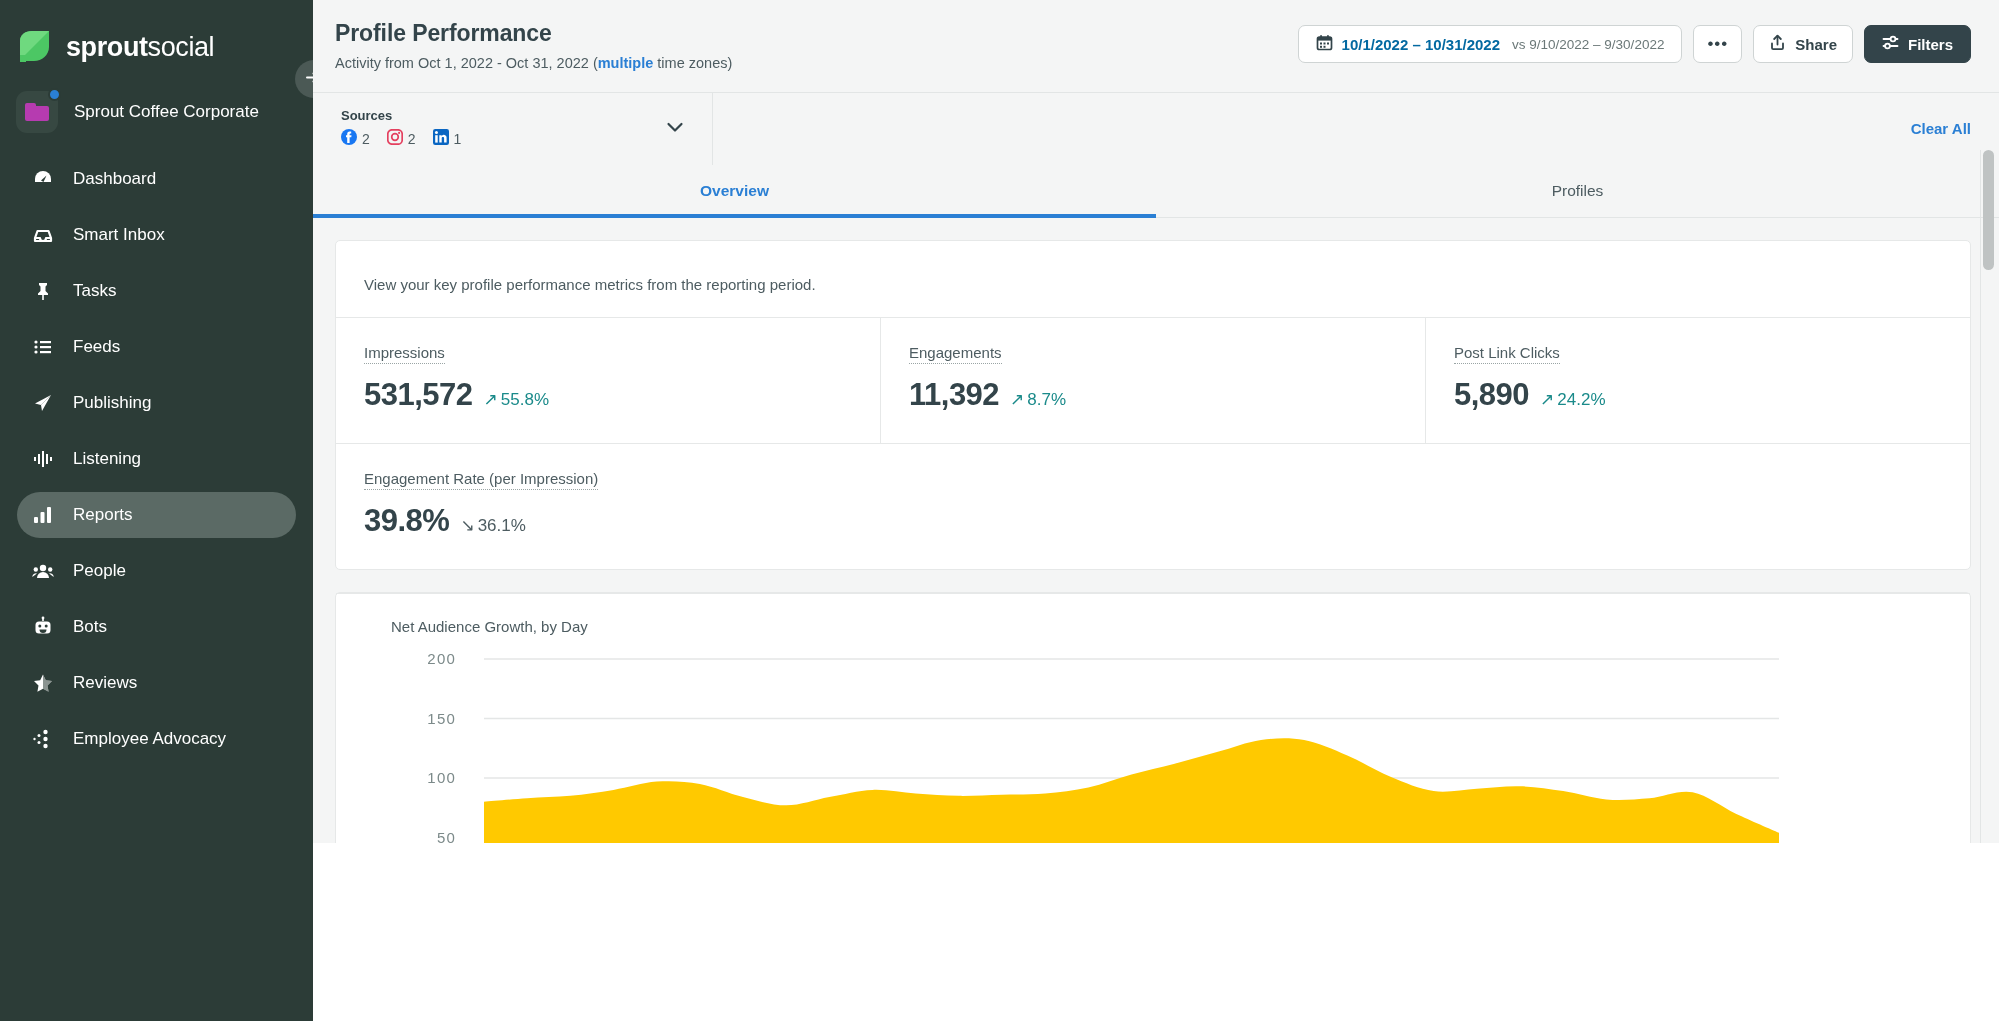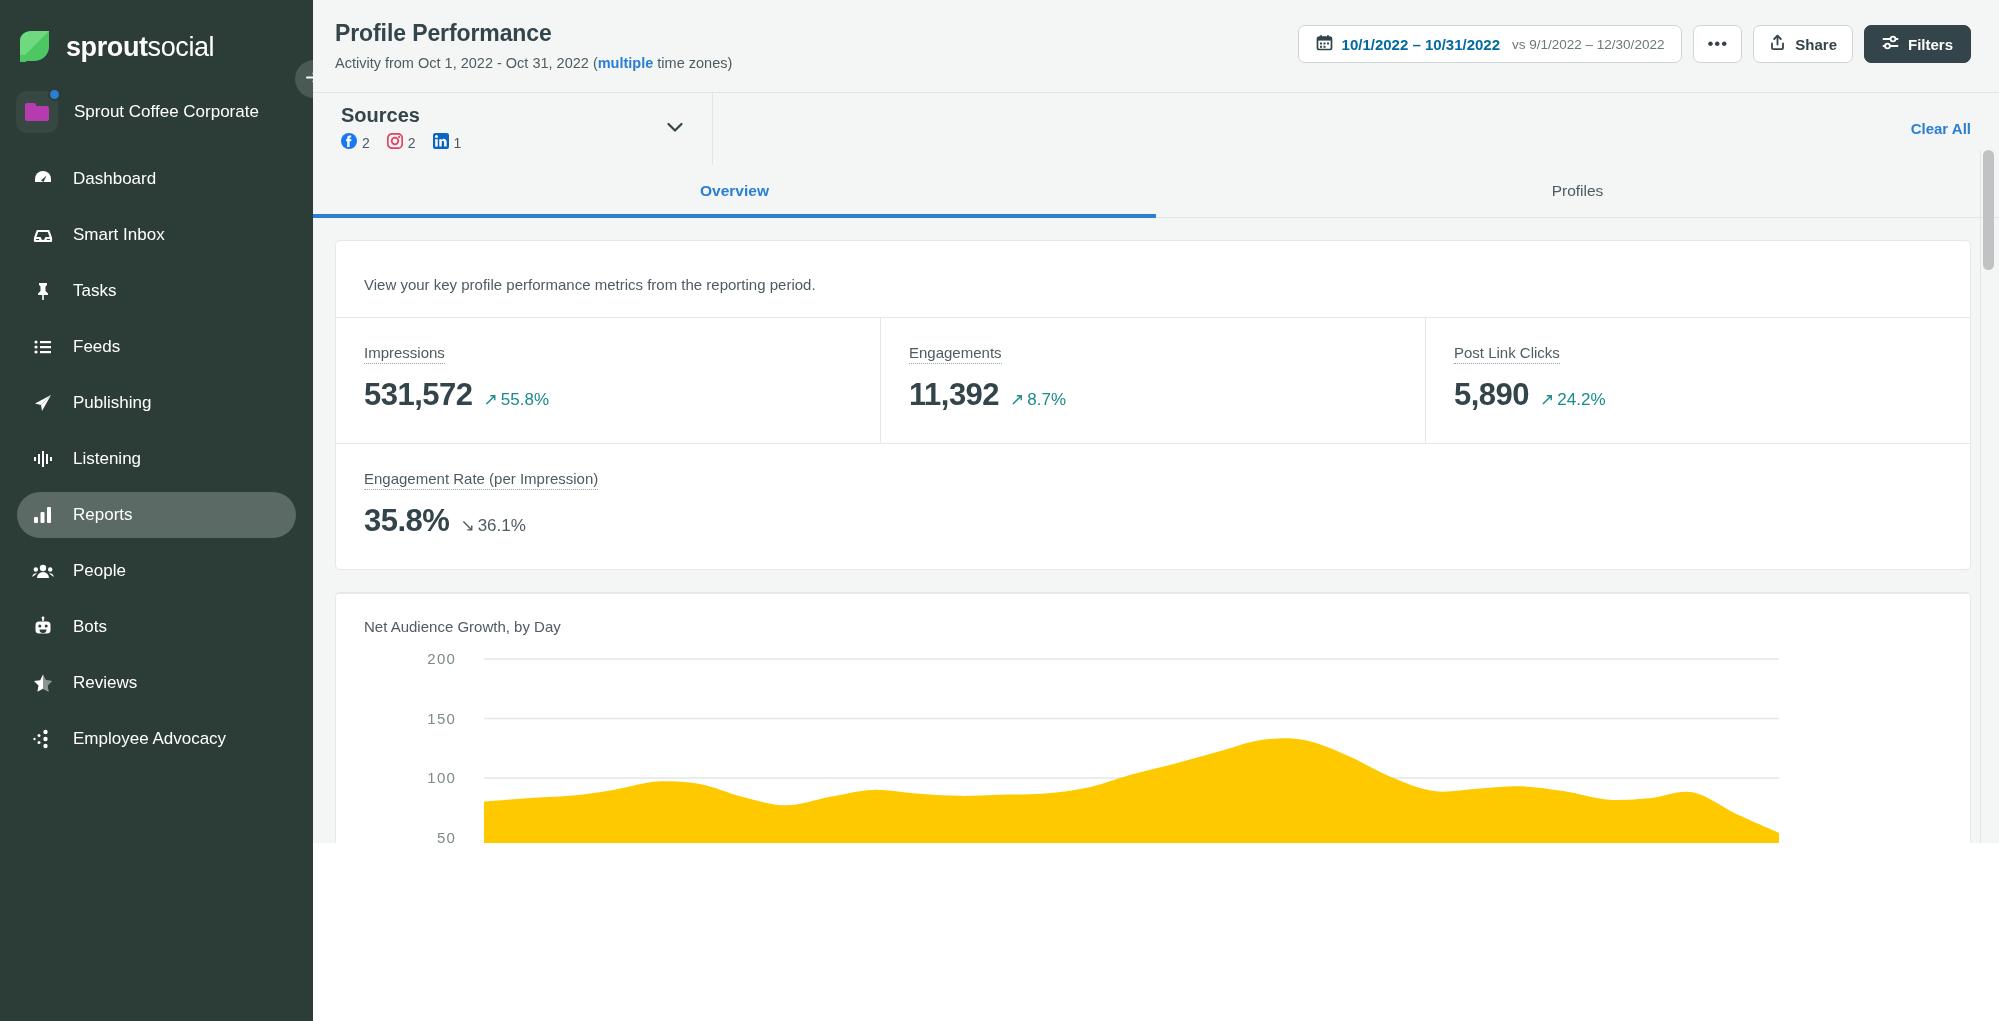--- a/index.html
+++ b/index.html
@@ -97,21 +97,21 @@
     display: flex; align-items: center;
     border-top: 1px solid #e2e5e5;
     padding: 0 28px 0 0;
   }
   .sources-box {
     width: 400px; padding: 0 26px 0 28px; height: 72px;
     display: flex; align-items: center; justify-content: space-between;
     border-right: 1px solid #e2e5e5; cursor: pointer;
   }
   .sources-left { display: flex; flex-direction: column; gap: 6px; }
-  .sources-title { font-size: 20px; font-weight: 700; color: #33444a; }
+  .sources-title { font-size: 13px; font-weight: 700; color: #33444a; }
   .sources-chips { display: flex; align-items: center; gap: 17px; }
   .chip { display: flex; align-items: center; gap: 5px; }
   .chip-count { font-size: 14px; color: #4d5c61; }
   .spacer { flex: 1; }
   .clear-all { font-size: 15px; font-weight: 700; color: #2a7fd4; cursor: pointer; }
 
   .tabs {
     height: 54px; background: #f4f5f5; display: flex;
     border-bottom: 1px solid #e2e5e5;
   }
@@ -150,21 +150,21 @@
   .metric-value-row { display: flex; align-items: baseline; gap: 11px; margin-top: 13px; }
   .metric-value { font-size: 31px; font-weight: 700; color: #33444a; letter-spacing: -0.5px; }
   .metric-delta { font-size: 17px; display: flex; align-items: center; gap: 3px; }
   .metric-delta.up { color: #1a8a8a; }
   .metric-delta.down { color: #4d5c61; }
 
   .metrics-row2 { display: flex; border-top: 1px solid #e6e8e8; }
   .metrics-row2 .metric { flex: 0 0 33.333%; border-right: none; }
 
   .chart-area { border-top: 1px solid #e6e8e8; padding: 24px 28px 0 28px; }
-  .chart-label { font-size: 15px; color: #4d5c61; margin-bottom: 14px; }
+  .chart-label { font-size: 15px; color: #4d5c61; margin-bottom: 14px; margin-left: 27px; }
   .chart-wrap { position: relative; height: 280px; }
 
   
   .scrollbar-track {
     position: absolute; right: 5px; top: 150px;
     width: 11px; height: 862px; background: transparent; z-index: 20;
   }
   .scrollbar-thumb {
     width: 11px; height: 120px; border-radius: 6px;
     background: #bfc3c3; cursor: pointer;
@@ -362,21 +362,21 @@
               <rect x="4.2" y="1" width="1.7" height="3.2" rx="0.8" fill="#33444a"></rect>
               <rect x="11.1" y="1" width="1.7" height="3.2" rx="0.8" fill="#33444a"></rect>
               <rect x="4" y="8.5" width="2" height="2" fill="#33444a"></rect>
               <rect x="7.5" y="8.5" width="2" height="2" fill="#33444a"></rect>
               <rect x="11" y="8.5" width="2" height="2" fill="#33444a"></rect>
               <rect x="4" y="11.8" width="2" height="2" fill="#33444a"></rect>
               <rect x="7.5" y="11.8" width="2" height="2" fill="#33444a"></rect>
             </svg>
           </span>
           <span class="date-main">10/1/2022 – 10/31/2022</span>
-          <span class="date-cmp">vs 9/1/2022 – 12/30/2022</span>
+          <span class="date-cmp">vs 9/10/2022 – 9/30/2022</span>
         </div>
 
         <div class="btn dots-btn">
           <span>•••</span>
         </div>
 
         <div class="btn">
           <span>
             <svg width="17" height="17" viewBox="0 0 17 17">
               <path d="M8.5 1.8 L8.5 10.5" stroke="#33444a" stroke-width="1.8" stroke-linecap="round"></path>
@@ -501,21 +501,21 @@
                 <span>24.2%</span>
               </span>
             </div>
           </div>
         </div>
 
         <div class="metrics-row2">
           <div class="metric">
             <span class="metric-label">Engagement Rate (per Impression)</span>
             <div class="metric-value-row">
-              <span class="metric-value">35.8%</span>
+              <span class="metric-value">39.8%</span>
               <span class="metric-delta down">
                 <span>↘</span>
                 <span>36.1%</span>
               </span>
             </div>
           </div>
         </div>
       </section>
 
       <section class="card">

